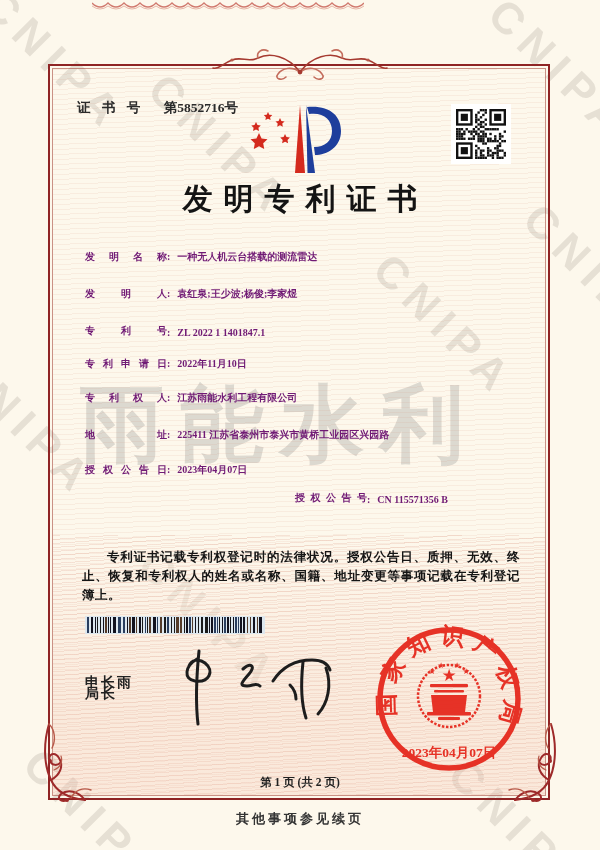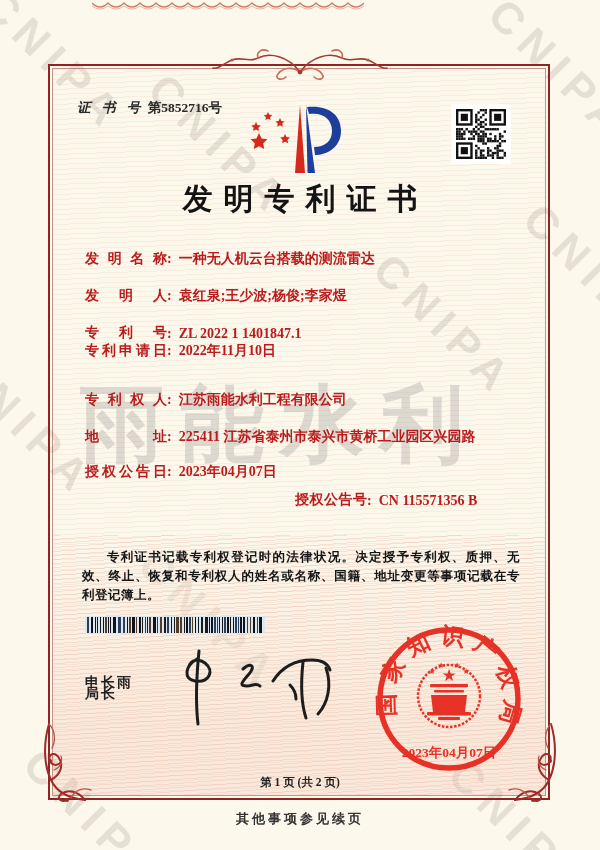--- a/index.html
+++ b/index.html
@@ -42,29 +42,29 @@
   
   .lace-top{position:absolute;left:92px;top:0px;z-index:3;}
   .flourish-top{position:absolute;left:212px;top:46px;z-index:4;}
   .flourish-bl{position:absolute;left:41px;top:720px;z-index:4;}
   .flourish-br{position:absolute;left:491px;top:720px;z-index:4;transform:scaleX(-1);}
   
   .content{position:absolute;inset:0;z-index:5;}
   .cert-no{
     position:absolute;left:77px;top:99px;font-size:13.5px;color:#2a2a2a;font-weight:600;
   }
-  .cert-no .lbl{letter-spacing:4px;margin-right:0;font-style:italic;}
+  .cert-no .lbl{letter-spacing:4px;margin-right:16px;}
   .logo{position:absolute;left:243px;top:101px;}
   .qr-box{position:absolute;left:451px;top:104px;width:60px;height:60px;background:#ffffff;
     display:flex;align-items:center;justify-content:center;}
   .title{
     position:absolute;left:0;top:179px;width:100%;text-align:center;
     font-size:30px;font-weight:bold;color:#141414;letter-spacing:11px;text-indent:11px;
   }
-  .frow{position:absolute;left:85px;width:440px;font-size:14px;color:#b91c1c;font-weight:600;white-space:nowrap;}
+  .frow{position:absolute;left:85px;width:440px;font-size:10px;color:#701a75;font-weight:600;white-space:nowrap;}
   .flabel{
     display:inline-block;width:82px;text-align:justify;text-align-last:justify;
     -moz-text-align-last:justify;text-justify:inter-character;vertical-align:bottom;
   }
   .fcolon{margin-right:7px;}
   .fgroup2{position:absolute;left:210px;top:0;}
   .fgroup2 .flabel{width:72px;margin-top:28px;}
   .para{
     position:absolute;left:82px;width:438px;font-size:12.5px;line-height:19px;
     color:#151515;font-weight:600;text-indent:2em;text-align:justify;letter-spacing:0.5px;
@@ -319,37 +319,37 @@
 
     <div class="frow" style="top:250px">
       <span class="flabel">发明名称</span><span class="fcolon">:</span><span>一种无人机云台搭载的测流雷达</span>
     </div>
     <div class="frow" style="top:287px">
       <span class="flabel">发明人</span><span class="fcolon">:</span><span>袁红泉;王少波;杨俊;李家煜</span>
     </div>
     <div class="frow" style="top:324px">
       <span class="flabel">专利号</span><span class="fcolon">:</span><span>ZL 2022 1 1401847.1</span>
     </div>
-    <div class="frow" style="top:342px">
+    <div class="frow" style="top:357px">
       <span class="flabel">专利申请日</span><span class="fcolon">:</span><span>2022年11月10日</span>
     </div>
     <div class="frow" style="top:391px">
       <span class="flabel">专利权人</span><span class="fcolon">:</span><span>江苏雨能水利工程有限公司</span>
     </div>
     <div class="frow" style="top:428px">
       <span class="flabel">地址</span><span class="fcolon">:</span><span>225411 江苏省泰州市泰兴市黄桥工业园区兴园路</span>
     </div>
     <div class="frow" style="top:463px">
       <span class="flabel">授权公告日</span><span class="fcolon">:</span><span>2023年04月07日</span>
       <span class="fgroup2">
         <span class="flabel">授权公告号</span><span class="fcolon">:</span><span>CN 115571356 B</span>
       </span>
     </div>
 
-    <div class="para" style="top:548px">专利证书记载专利权登记时的法律状况。决定授予专利权、质押、无效、终止、恢复和专利权人的姓名或名称、国籍、地址变更等事项记载在专利登记簿上。</div>
+    <div class="para" style="top:548px">专利证书记载专利权登记时的法律状况。授权公告日、质押、无效、终止、恢复和专利权人的姓名或名称、国籍、地址变更等事项记载在专利登记簿上。</div>
 
     <svg class="barcode" id="barcode" width="180" height="18">
         <rect x="0" y="0" width="180" height="18" fill="#dde7ee"></rect>
         <rect x="2" y="1" width="2" height="16" fill="#2a3e5e"></rect>
         <rect x="6" y="1" width="2" height="16" fill="#12121e"></rect>
         <rect x="10" y="1" width="1" height="16" fill="#12121e"></rect>
         <rect x="12" y="1" width="1" height="16" fill="#1a1a1a"></rect>
         <rect x="15" y="1" width="1" height="16" fill="#1a1a1a"></rect>
         <rect x="18" y="1" width="1" height="16" fill="#12121e"></rect>
         <rect x="20" y="1" width="2" height="16" fill="#553c2a"></rect>

